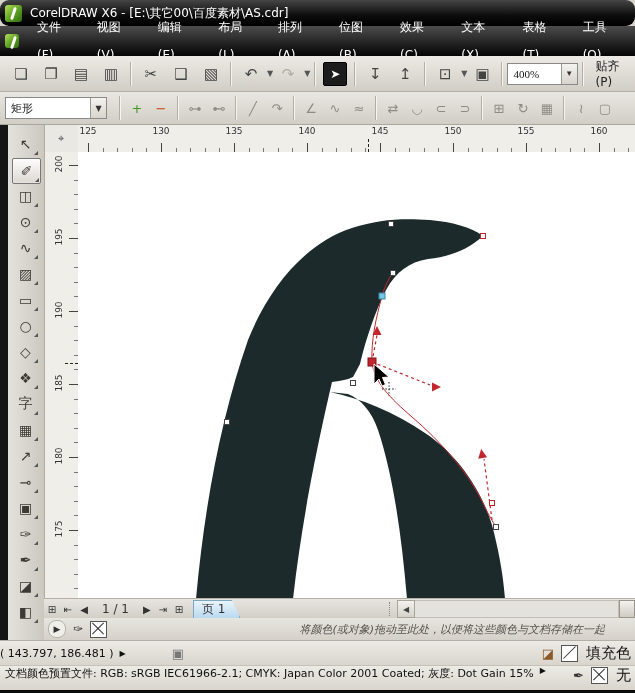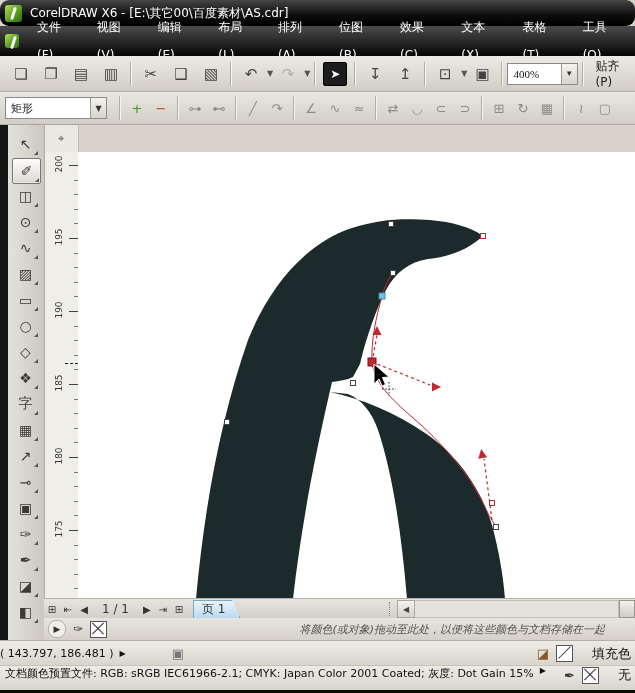--- a/index.html
+++ b/index.html
@@ -101,21 +101,21 @@
 
   
   .status1{left:0;top:640px;width:635px;height:25px;background:linear-gradient(#edebe6,#d8d4cc);
            border-top:1px solid #b4b0a8;display:flex;align-items:center;font-size:11px;color:#111;}
   .status2{left:0;top:665px;width:635px;height:25px;background:linear-gradient(#edebe6,#d8d4cc);
            border-top:1px solid #c6c2ba;display:flex;align-items:flex-start;font-size:11px;color:#111;}
   .exp{font-size:8px;margin:0 6px;color:#111;}
   .st-icon{font-size:13px;margin:0 3px;}
   .bottom-edge{left:0;top:690px;width:635px;height:3px;background:#0a0a0a;}
   .sbar-right{margin-left:auto;display:flex;align-items:center;padding-right:4px;}
-  .sbar-right .lbl{font-size:13px;margin-left:19px;color:#111;}
+  .sbar-right .lbl{font-size:15px;margin-left:8px;color:#111;}
 </style>
 </head>
 <body>
 
 <div class="win">
 
   <div class="abs titlebar">
     <div class="appicon"></div>
     <span>CorelDRAW X6 - [E:\其它00\百度素材\AS.cdr]</span>
   </div>
@@ -198,20 +198,33 @@
         <span class="pb-icon ">⊞</span>
         <span class="pb-icon ">↻</span>
         <span class="pb-icon ">▦</span>
         <span class="tb-sep"></span>
         <span class="pb-icon ">≀</span>
         <span class="pb-icon ">▢</span>
       </span>
   </div>
 
   <div class="abs ruler-corner">⌖</div>
+  <div class="abs hruler" id="hruler">
+    <div class="minor"></div>
+      <div class="major"></div>
+    <div class="guide-h" style="left:290px;"></div>
+  <span class="lab" style="left: 10px;">125</span>
+      <span class="lab" style="left: 83px;">130</span>
+      <span class="lab" style="left: 156px;">135</span>
+      <span class="lab" style="left: 229px;">140</span>
+      <span class="lab" style="left: 302px;">145</span>
+      <span class="lab" style="left: 375px;">150</span>
+      <span class="lab" style="left: 448px;">155</span>
+      <span class="lab" style="left: 521px;">160</span>
+    </div>
   <div class="abs vruler" id="vruler">
     <div class="minor"></div>
       <div class="major"></div>
     <div class="guide-v" style="top:211px;"></div>
   <span class="lab" style="top: 7px;">200</span>
       <span class="lab" style="top: 80px;">195</span>
       <span class="lab" style="top: 153px;">190</span>
       <span class="lab" style="top: 226px;">185</span>
       <span class="lab" style="top: 299px;">180</span>
       <span class="lab" style="top: 372px;">175</span>

